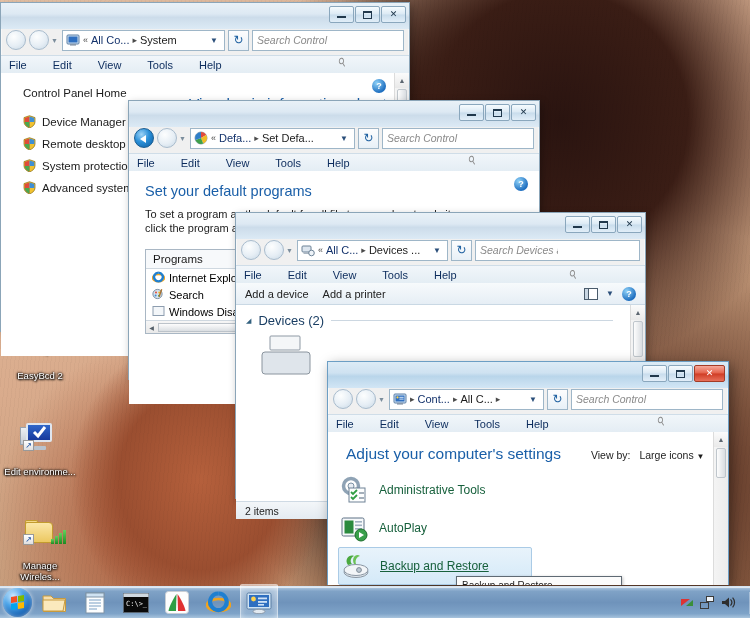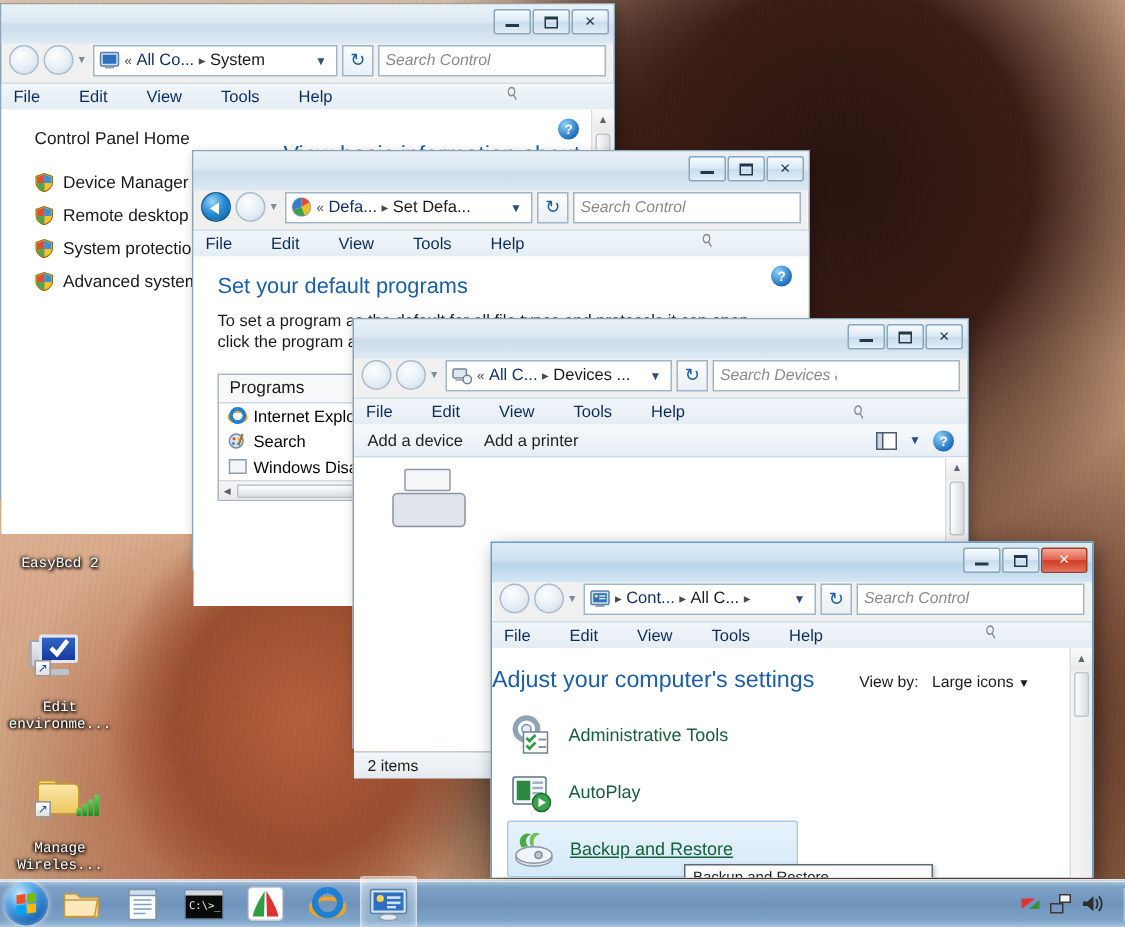--- a/index.html
+++ b/index.html
@@ -27,21 +27,20 @@
       repeating-linear-gradient(96deg, rgba(0,0,0,0.055) 0 1px, rgba(255,255,255,0) 1px 4px);
     opacity:.5;
   }
 
   
   .dicon { position:absolute; width:76px; text-align:center; color:#fff; cursor:default; }
   .dicon .glyph { height:34px; display:flex; align-items:flex-end; justify-content:center; }
   .dicon .cap {
     font-size:9.5px; line-height:10.5px; display:inline-block; padding:17px 2px;
     text-shadow:0 0 3px #000, 1px 1px 2px #000, -1px 0 2px #000;
-    font-family:Liberation Mono, monospace;
   }
   .shortcut-arrow{
     position:absolute; left:-2px; bottom:-1px; width:11px; height:11px;
     background:linear-gradient(#fff,#dfdfdf); border:1px solid #999;
     display:flex; align-items:center; justify-content:center;
     font-size:8px; color:#1a4fa0;
   }
 
   
   .mon { position:relative; width:30px; height:27px; }
@@ -485,20 +484,25 @@
       <svg width="14" height="12" viewBox="0 0 14 12">
         <rect x="0.5" y="0.5" width="13" height="11" fill="#fff" stroke="#4a5b6b"></rect>
         <rect x="0.5" y="0.5" width="4" height="11" fill="#c9d6e2" stroke="#4a5b6b"></rect>
       </svg>
       <span style="font-size:8px;color:#2b4f7a;">▼</span>
       <span class="helpo">?</span>
     </span>
   </div>
 
   <div class="wbody" style="height:196px;position:relative;">
+    <div style="display:flex;align-items:center;gap:7px;padding:8px 12px 0 10px;">
+      <span style="font-size:7px;color:#33617f;">◢</span>
+      <span style="font-size:13px;color:#1a3e63;">Devices (2)</span>
+      <span style="flex:1;height:1px;background:#ccd7e1;margin-right:20px;"></span>
+    </div>
 
     <div style="display:flex;gap:16px;padding:6px 0 0 14px;">
       <div style="width:78px;text-align:center;">
         <svg width="66" height="52" viewBox="0 0 66 52">
           <rect x="14" y="2" width="30" height="14" rx="1" fill="#f4f6f8" stroke="#8e99a4"></rect>
           <rect x="6" y="18" width="48" height="22" rx="3" fill="#dfe5eb" stroke="#8a949e"></rect>
         </svg>
       </div>
     </div>
 
@@ -555,21 +559,21 @@
 
   <div class="menubar">
     <span>File</span>
     <span>Edit</span>
     <span>View</span>
     <span>Tools</span>
     <span>Help</span>
   </div>
 
   <div class="wbody" style="height:153px;position:relative;">
-    <div style="display:flex;align-items:baseline;padding:13px 0 0 0;">
+    <div style="display:flex;align-items:baseline;padding:13px 0 0 18px;">
       <div class="pagehead big">Adjust your computer's settings</div>
       <div style="margin-left:30px;font-size:10.5px;color:#1c1c1c;">View by:</div>
       <div style="margin-left:9px;font-size:10.5px;color:#1c1c1c;">
         <span>Large icons</span>
         <span style="font-size:8px;">▼</span>
       </div>
     </div>
 
     <div style="padding:8px 0 0 12px;">
       <div style="display:flex;align-items:center;gap:11px;height:38px;">

